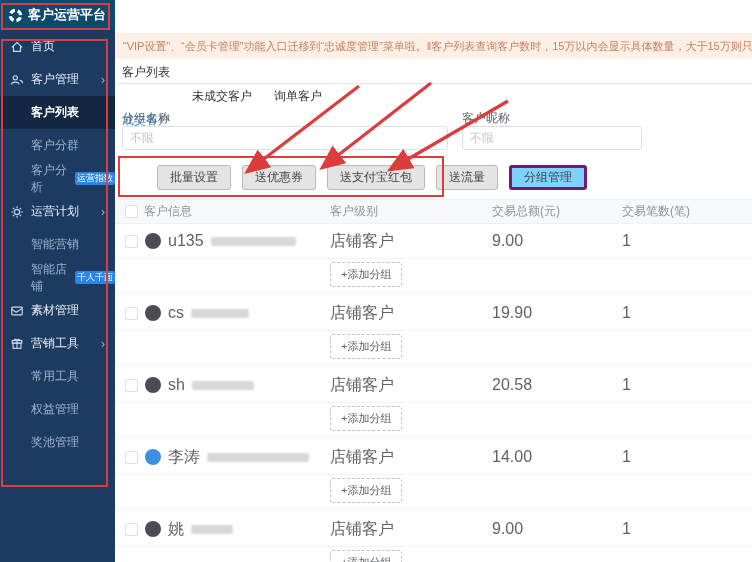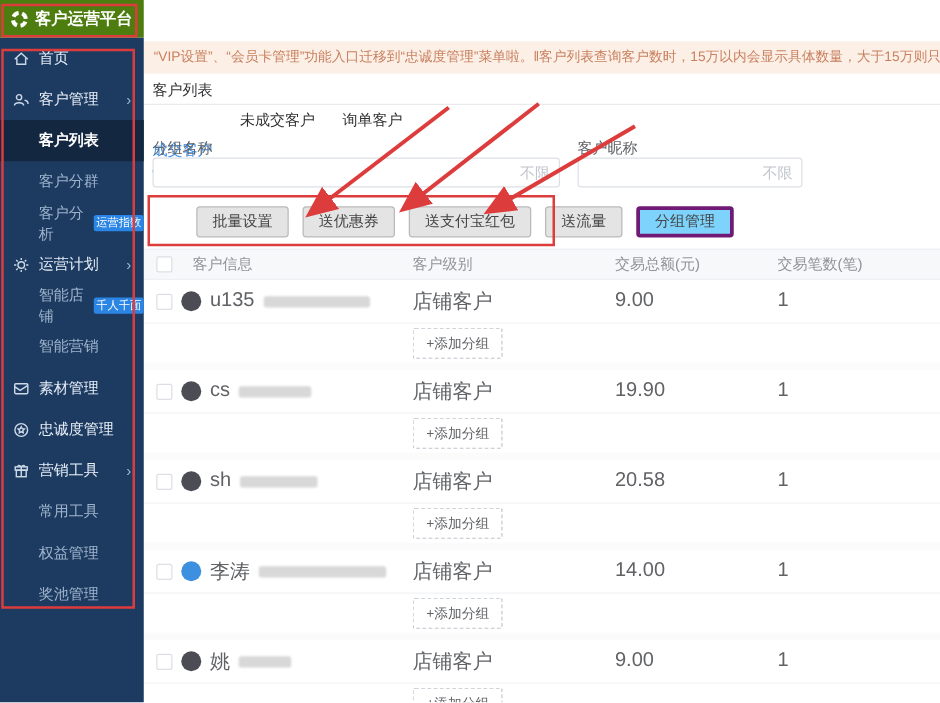--- a/index.html
+++ b/index.html
@@ -1,20 +1,20 @@
 <!DOCTYPE html>
 <html><head>
 <meta charset="utf-8">
 <style>
   * { margin:0; padding:0; box-sizing:border-box; }
   html,body { width:752px; height:562px; overflow:hidden; font-family:"Liberation Sans","DejaVu Sans",sans-serif; background:#fff; }
   .app { position:relative; width:752px; height:562px; overflow:hidden; }
 
   
-  .brand { position:absolute; left:0; top:0; width:115px; height:30px; background:#4d7c0f; color:#fff;
+  .brand { position:absolute; left:0; top:0; width:115px; height:30px; background:#0c4a6e; color:#fff;
            display:flex; align-items:center; gap:5px; padding-left:8px; font-size:13px; font-weight:bold; z-index:3; }
 
   
   .sidebar { position:absolute; left:0; top:30px; width:115px; height:532px; background:#1d3b60; z-index:2; }
   .side-item { height:33px; display:flex; align-items:center; gap:7px; padding-left:10px; font-size:12px;
                color:#e7eef7; cursor:pointer; position:relative; }
   .side-item .ico { width:14px; height:14px; flex:0 0 14px; display:flex; align-items:center; justify-content:center; }
   .side-item.sub { padding-left:31px; color:#9db3cd; }
   .side-item.active { background:#142740; color:#ffffff; font-weight:bold; }
   .side-item .chev { position:absolute; right:10px; color:#9db3cd; font-size:12px; }
@@ -26,35 +26,35 @@
             font-size:11px; line-height:26px; padding:0 8px; white-space:nowrap; overflow:hidden; }
   .page-title { position:absolute; left:7px; top:64px; font-size:12px; color:#303133; }
   .title-divider { position:absolute; left:0; top:83px; width:637px; height:1px; background:#e8eaee; }
 
   .tabs { position:absolute; left:7px; top:88px; display:flex; gap:22px; font-size:12px; }
   .tab { color:#303133; padding-bottom:7px; cursor:pointer; }
   .tab.active { color:#3a8ee6; border-bottom:2px solid #3a8ee6;margin-top:24px; }
 
   .filter-label { position:absolute; font-size:12px; color:#606266; }
   .filter-input { position:absolute; height:24px; border:1px solid #dcdfe6; border-radius:3px; font-size:12px;
-                  padding:0 7px; color:#c2410c; background:#fff;text-align:right; }
+                  padding:0 7px; color:#c2410c; background:#fff; }
   .filter-input::placeholder { color:#c0c4cc; }
 
   .btn-row { position:absolute; left:10px; top:165px; display:flex; gap:11px;margin-left:32px; }
   .btn { height:25px; font-size:12px; padding:0 12px; border-radius:3px; cursor:pointer;
          font-family:inherit; color:#454545; }
   .btn.gray { background:#e4e4e4; border:1px solid #b9b9b9; }
   .btn.white { background:#7dd3fc; border:3px solid #701a75; }
 
   
   .thead { position:absolute; left:0; top:199px; width:637px; height:25px; background:#f7f8fa;
            border-top:1px solid #eef0f3; border-bottom:1px solid #eef0f3;
            display:grid; grid-template-columns:205px 162px 130px 1fr; align-items:center; padding-left:10px;
            font-size:12px; color:#909399; }
-  .thead .c1 { display:flex; align-items:center; gap:16px; }
+  .thead .c1 { display:flex; align-items:center; gap:6px; }
   .tbody { position:absolute; left:0; top:224px; width:637px; height:338px; overflow:hidden; }
   .trow { border-bottom:6px solid #fbfbfc; }
   .trow-line1 { display:grid; grid-template-columns:205px 162px 130px 1fr; align-items:center;
                 padding-left:10px; height:34px; font-size:16px; color:#606266; }
   .trow-line2 { display:grid; grid-template-columns:205px 1fr; padding-left:10px; height:32px; align-items:center;
                 border-top:1px solid #f2f3f5; }
   .cust { display:flex; align-items:center; gap:7px; }
   .avatar { width:16px; height:16px; border-radius:50%; flex:0 0 16px; }
   .redact { display:inline-block; height:9px; background:#d8d8d8; border-radius:2px; filter:blur(1px); }
   .cbox { width:13px; height:13px; border:1px solid #dcdfe6; border-radius:2px; background:#fff; flex:0 0 13px; cursor:pointer; }
@@ -113,43 +113,34 @@
       <span class="ico">
           <svg width="14" height="14" viewBox="0 0 16 16" fill="none" stroke="#cdd9e8" stroke-width="1.3">
             <circle cx="8" cy="8" r="3"></circle>
             <path d="M8 1.5v2M8 12.5v2M1.5 8h2M12.5 8h2M3.4 3.4l1.4 1.4M11.2 11.2l1.4 1.4M12.6 3.4l-1.4 1.4M4.8 11.2l-1.4 1.4"></path>
           </svg>
         </span>
       <span>运营计划</span>
       <span class="chev">›</span>
     </div>
     <div class="side-item sub">
+      <span>智能营销</span>
+    </div>
+    <div class="side-item sub">
       <span>智能店铺</span>
       <span class="badge">千人千面</span>
     </div>
-    <div class="side-item sub">
-      <span>智能营销</span>
-    </div>
     <div class="side-item">
       <span class="ico">
           <svg width="14" height="14" viewBox="0 0 16 16" fill="none" stroke="#cdd9e8" stroke-width="1.3">
             <rect x="2" y="3.5" width="12" height="9" rx="1"></rect>
             <path d="M2 6l5 3.5L14 5"></path>
           </svg>
         </span>
       <span>素材管理</span>
-    </div>
-    <div class="side-item">
-      <span class="ico">
-          <svg width="14" height="14" viewBox="0 0 16 16" fill="none" stroke="#cdd9e8" stroke-width="1.3">
-            <circle cx="8" cy="8" r="5.8"></circle>
-            <path d="M8 5l.9 1.8 2 .3-1.4 1.4.3 2L8 9.6l-1.8.9.3-2L5.1 7.1l2-.3z"></path>
-          </svg>
-        </span>
-      <span>忠诚度管理</span>
     </div>
     <div class="side-item">
       <span class="ico">
           <svg width="14" height="14" viewBox="0 0 16 16" fill="none" stroke="#cdd9e8" stroke-width="1.3">
             <rect x="2.5" y="4" width="11" height="3"></rect>
             <rect x="3.5" y="7" width="9" height="6"></rect>
             <path d="M8 4v9M8 4C6.5 2 4.5 2.5 5 4M8 4c1.5-2 3.5-1.5 3 0"></path>
           </svg>
         </span>
       <span>营销工具</span>

